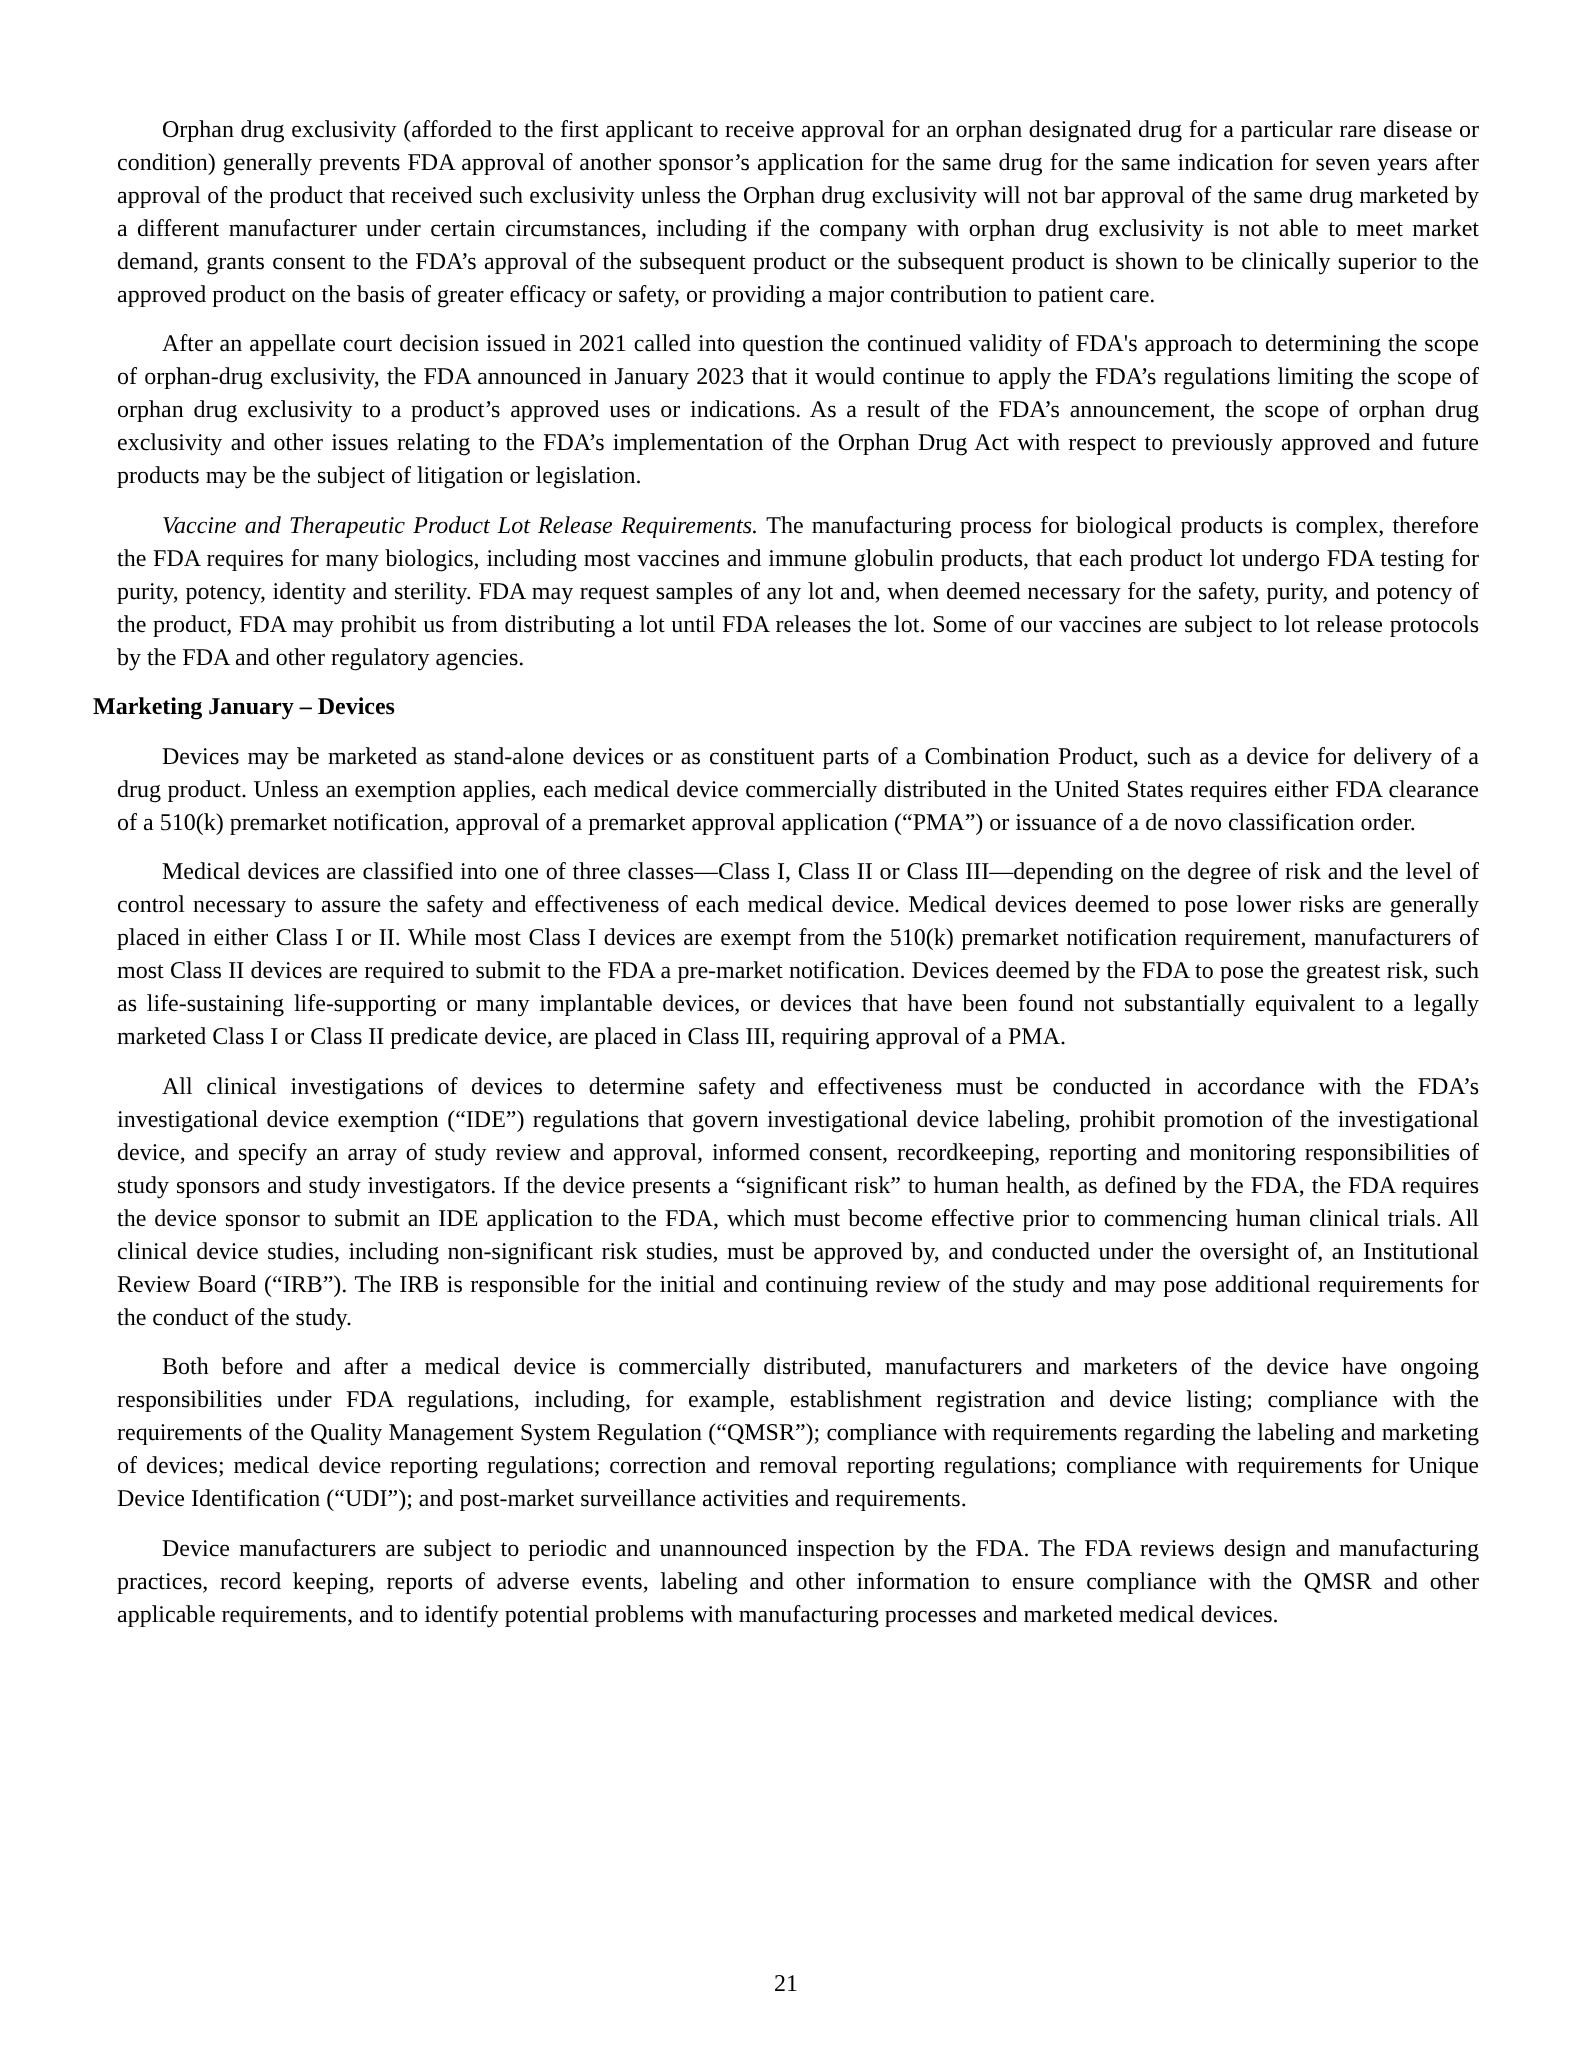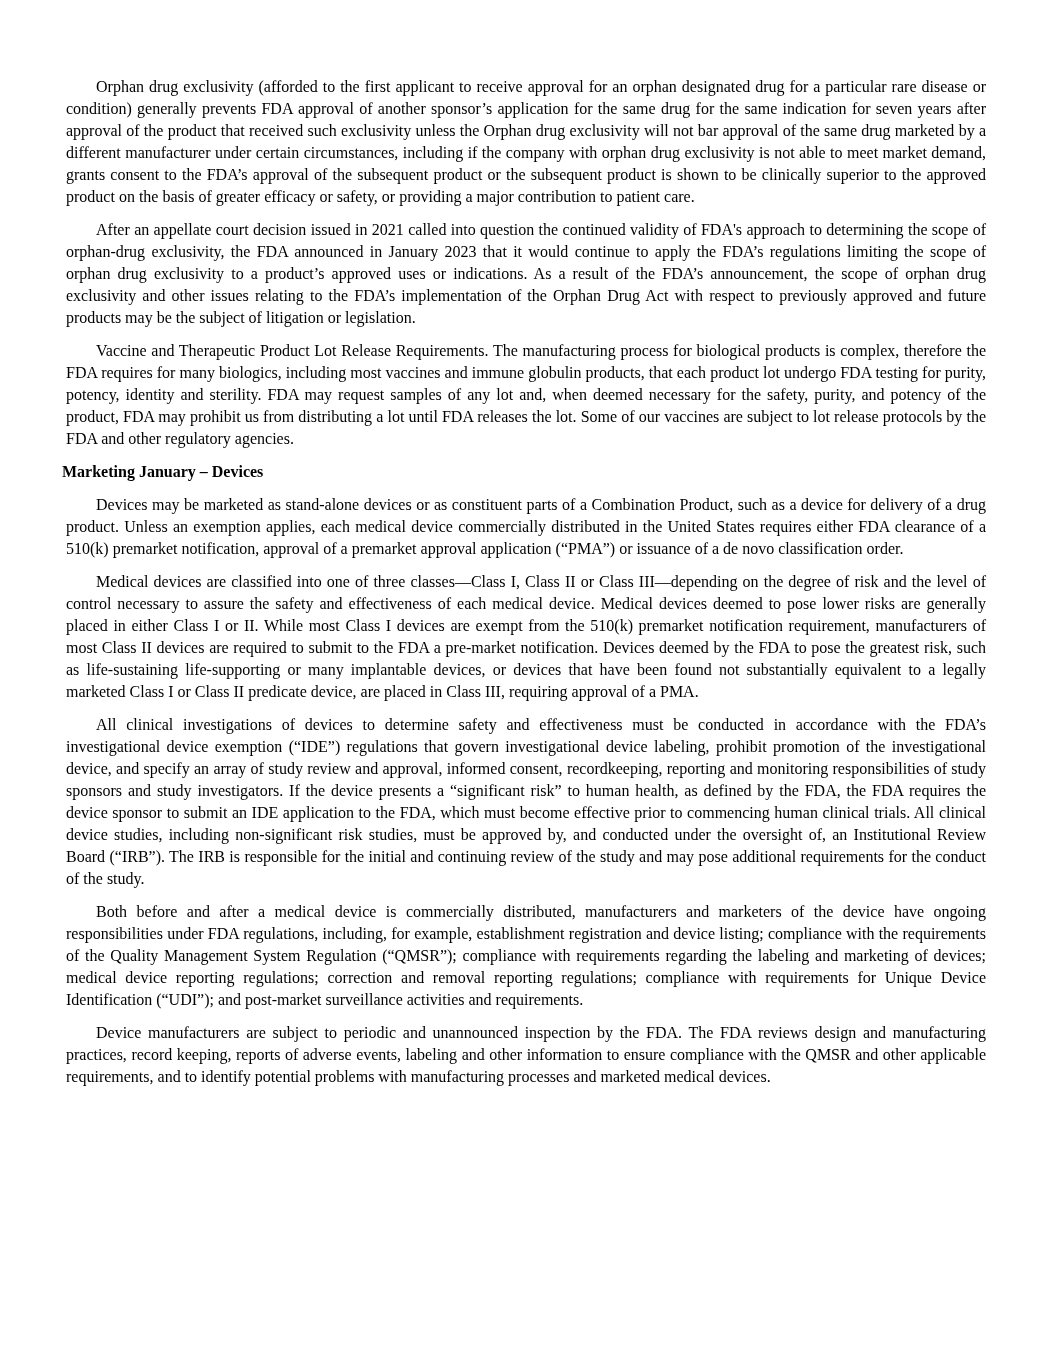--- a/index.html
+++ b/index.html
@@ -22,31 +22,32 @@
     height: 1365px;
     box-sizing: border-box;
     padding: 76px 62px 0 62px;
     background: #ffffff;
   }
   .para {
     font-size: 16px;
     line-height: 22px;
     text-align: justify;
     text-indent: 30px;
-    margin: 0 0 11px 4px;
+    margin: 0 0 11px 16px;
   }
   .heading {
     font-size: 16px;
     line-height: 22px;
     font-weight: bold;
     text-align: left;
     text-indent: 0;
     margin: 8px 0 11px 0;
   }
   .italic-lead {
+    font-style: italic;
   }
   .footer {
     position: absolute;
     top: 1312px;
     left: 0;
     width: 1048px;
     text-align: center;
     font-size: 16px;
     line-height: 22px;
   }
@@ -67,14 +68,17 @@
   <p class="para">Devices may be marketed as stand-alone devices or as constituent parts of a Combination Product, such as a device for delivery of a drug product. Unless an exemption applies, each medical device commercially distributed in the United States requires either FDA clearance of a 510(k) premarket notification, approval of a premarket approval application (“PMA”) or issuance of a de novo classification order.</p>
 
   <p class="para">Medical devices are classified into one of three classes—Class I, Class II or Class III—depending on the degree of risk and the level of control necessary to assure the safety and effectiveness of each medical device. Medical devices deemed to pose lower risks are generally placed in either Class I or II. While most Class I devices are exempt from the 510(k) premarket notification requirement, manufacturers of most Class II devices are required to submit to the FDA a pre-market notification. Devices deemed by the FDA to pose the greatest risk, such as life-sustaining life-supporting or many implantable devices, or devices that have been found not substantially equivalent to a legally marketed Class I or Class II predicate device, are placed in Class III, requiring approval of a PMA.</p>
 
   <p class="para">All clinical investigations of devices to determine safety and effectiveness must be conducted in accordance with the FDA’s investigational device exemption (“IDE”) regulations that govern investigational device labeling, prohibit promotion of the investigational device, and specify an array of study review and approval, informed consent, recordkeeping, reporting and monitoring responsibilities of study sponsors and study investigators. If the device presents a “significant risk” to human health, as defined by the FDA, the FDA requires the device sponsor to submit an IDE application to the FDA, which must become effective prior to commencing human clinical trials. All clinical device studies, including non-significant risk studies, must be approved by, and conducted under the oversight of, an Institutional Review Board (“IRB”). The IRB is responsible for the initial and continuing review of the study and may pose additional requirements for the conduct of the study.</p>
 
   <p class="para">Both before and after a medical device is commercially distributed, manufacturers and marketers of the device have ongoing responsibilities under FDA regulations, including, for example, establishment registration and device listing; compliance with the requirements of the Quality Management System Regulation (“QMSR”); compliance with requirements regarding the labeling and marketing of devices; medical device reporting regulations; correction and removal reporting regulations; compliance with requirements for Unique Device Identification (“UDI”); and post-market surveillance activities and requirements.</p>
 
   <p class="para">Device manufacturers are subject to periodic and unannounced inspection by the FDA. The FDA reviews design and manufacturing practices, record keeping, reports of adverse events, labeling and other information to ensure compliance with the QMSR and other applicable requirements, and to identify potential problems with manufacturing processes and marketed medical devices.</p>
 
+  <div class="footer">
+    <span>21</span>
+  </div>
 
 </main>
 
 </body></html>

